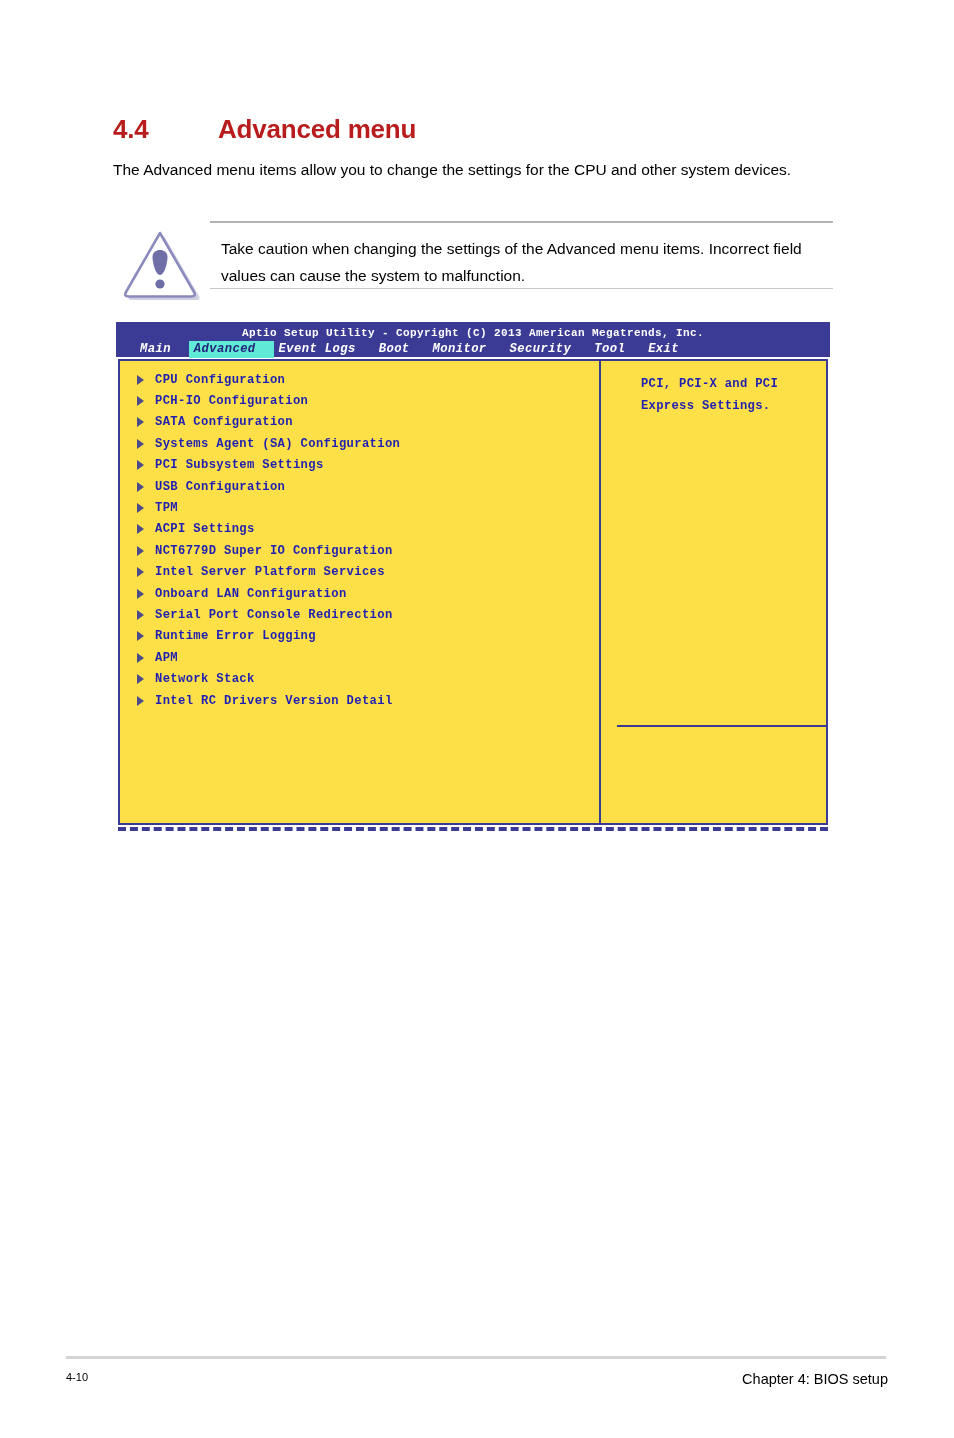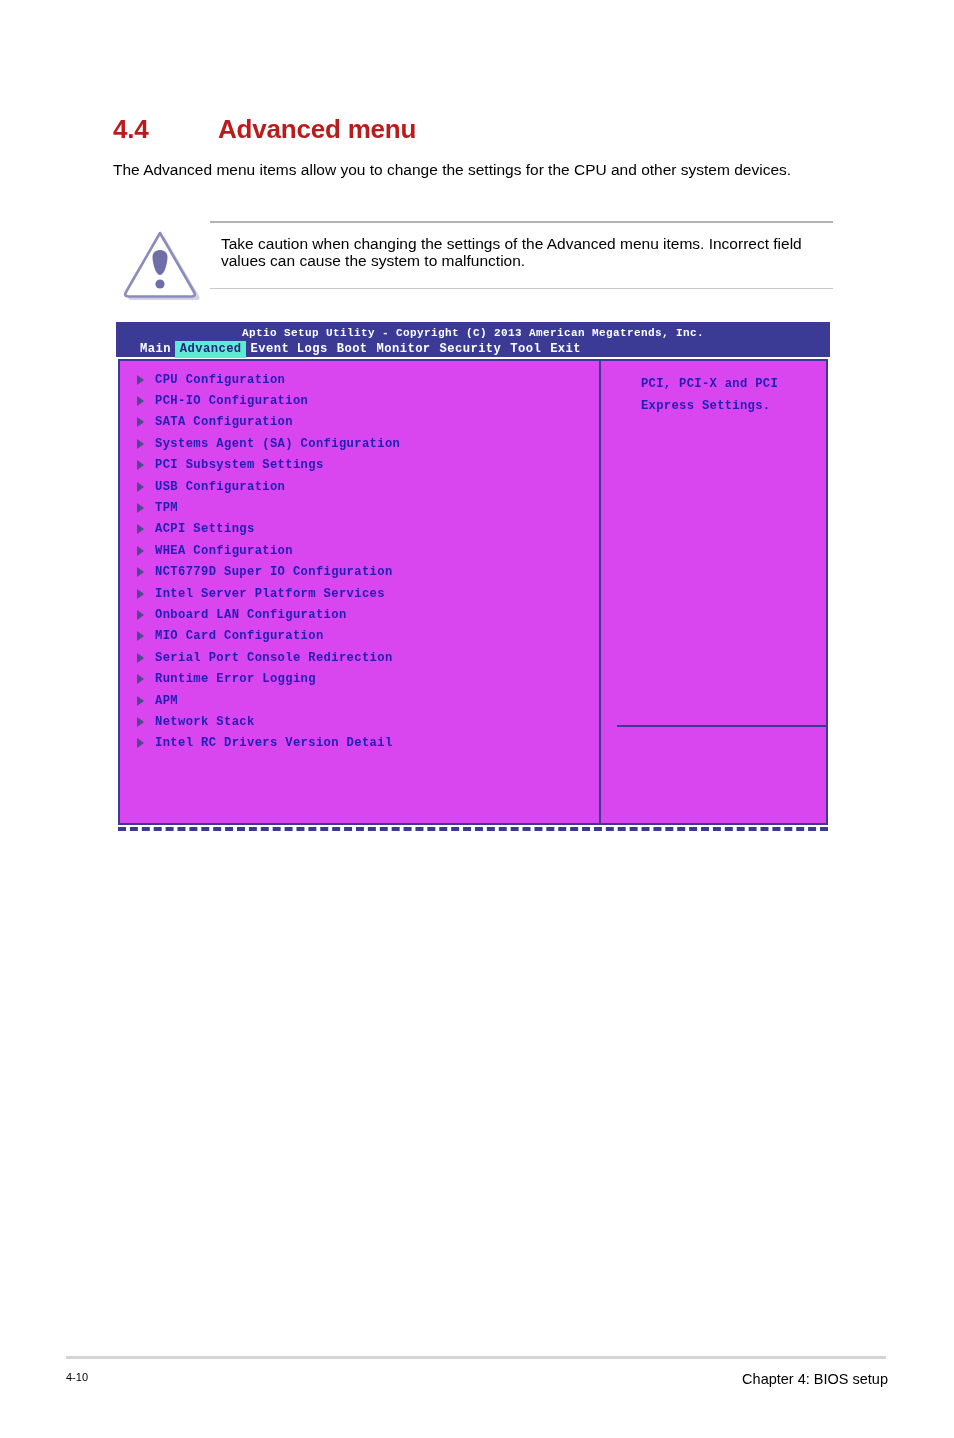--- a/index.html
+++ b/index.html
@@ -74,21 +74,21 @@
     top: 8px;
     width: 84px;
     height: 76px;
   }
   .note-text {
     position: absolute;
     left: 108px;
     top: 17px;
     width: 600px;
     font-size: 15.5px;
-    line-height: 17px;
+    line-height: 27px;
     color: #000;
   }
 
   
   .bios {
     position: absolute;
     left: 116px;
     top: 322px;
     width: 714px;
     height: 508px;
@@ -122,34 +122,35 @@
     display: flex;
     align-items: center;
     font-family: "Liberation Mono", monospace;
     font-size: 12.2px;
     font-weight: bold;
     letter-spacing: 0.4px;
     color: #ffffff;
     white-space: nowrap;
   }
   .bios-tab {
-    padding: 1px 4px 2px 5px;
+    padding: 1px 18px 2px 5px;
+    font-style: italic;
   }
   .bios-tab.active {
     background: #5eead4;
     color: #23237a;
   }
 
   .bios-body {
     position: absolute;
     left: 2px;
     top: 37px;
     width: 710px;
     height: 466px;
-    background: #d946ef;
+    background: #fde047;
     border: 2px solid #3b3b96;
     box-sizing: border-box;
   }
   .bios-left {
     position: absolute;
     left: 0;
     top: 0;
     width: 478px;
     height: 100%;
     box-sizing: border-box;
@@ -343,37 +344,29 @@
         <div class="menu-item">
           <span class="menu-arrow"></span>
           <span class="menu-label">TPM</span>
         </div>
         <div class="menu-item">
           <span class="menu-arrow"></span>
           <span class="menu-label">ACPI Settings</span>
         </div>
         <div class="menu-item">
           <span class="menu-arrow"></span>
-          <span class="menu-label">WHEA Configuration</span>
-        </div>
-        <div class="menu-item">
-          <span class="menu-arrow"></span>
           <span class="menu-label">NCT6779D Super IO Configuration</span>
         </div>
         <div class="menu-item">
           <span class="menu-arrow"></span>
           <span class="menu-label">Intel Server Platform Services</span>
         </div>
         <div class="menu-item">
           <span class="menu-arrow"></span>
           <span class="menu-label">Onboard LAN Configuration</span>
-        </div>
-        <div class="menu-item">
-          <span class="menu-arrow"></span>
-          <span class="menu-label">MIO Card Configuration</span>
         </div>
         <div class="menu-item">
           <span class="menu-arrow"></span>
           <span class="menu-label">Serial Port Console Redirection</span>
         </div>
         <div class="menu-item">
           <span class="menu-arrow"></span>
           <span class="menu-label">Runtime Error Logging</span>
         </div>
         <div class="menu-item">

